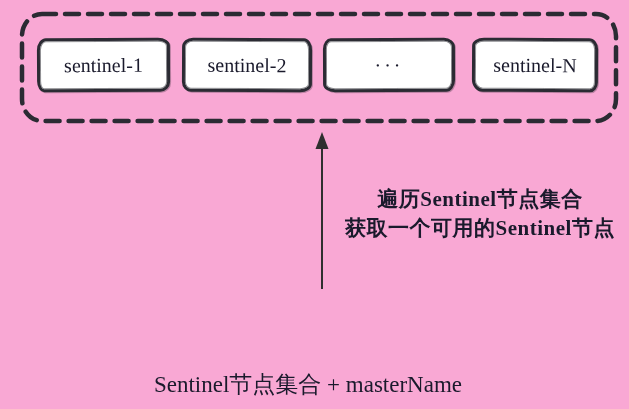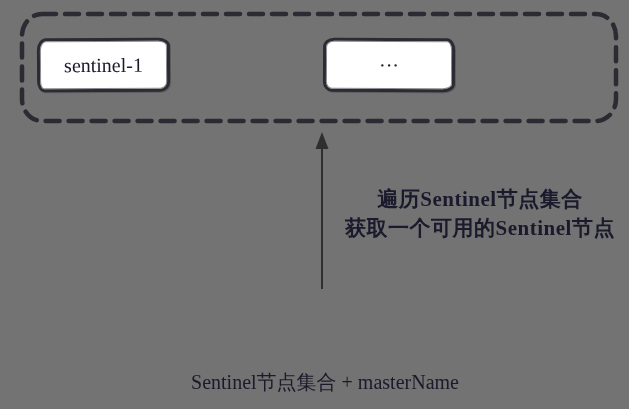--- a/index.html
+++ b/index.html
@@ -4,21 +4,21 @@
 <style>
   html, body {
     margin: 0;
     padding: 0;
     background: #ffffff;
   }
   .stage {
     position: relative;
     width: 629px;
     height: 409px;
-    background: #737373;
+    background: #f9a8d4;
     overflow: hidden;
     font-family: "Liberation Serif", "DejaVu Serif", serif;
   }
   svg.overlay {
     position: absolute;
     left: 0; top: 0;
     width: 629px; height: 409px;
     pointer-events: none;
   }
   .cluster-boundary {
@@ -77,44 +77,50 @@
     border: 2px solid var(--client_stroke, #9aa0a6);
     display: flex;
     align-items: center;
     justify-content: center;
     font-family: "Liberation Sans", "DejaVu Sans", sans-serif;
     font-size: 17px;
     color: #1f1f1f;
   }
   .caption {
     position: absolute;
-    left: 145px;
+    left: 128px;
     top: 369px;
     width: 360px;
     text-align: center;
-    font-size: 20px;
+    font-size: 23px;
     color: var(--text, #1a1a2c);
   }
 </style>
 </head>
 <body>
 
 <div class="stage">
 
   <svg class="overlay" viewBox="0 0 629 409" xmlns="http://www.w3.org/2000/svg">
     <rect class="cluster-boundary" x="22" y="14" width="594" height="107" rx="20" ry="22"></rect>
     <line class="arrow-line" x1="322" y1="289" x2="322" y2="148"></line>
     <polygon class="arrow-head" points="322,132 315.5,149 328.5,149"></polygon>
   </svg>
 
   <div class="sentinel-box" style="left:37px; width:133px;">
     <span>sentinel-1</span>
   </div>
+  <div class="sentinel-box" style="left:182px; width:130px;">
+    <span>sentinel-2</span>
+  </div>
   <div class="sentinel-box" style="left:323px; width:132px;">
     <span>···</span>
+  </div>
+  <div class="sentinel-box" style="left:472px; width:126px;">
+    <span>sentinel-N</span>
   </div>
 
   <div class="annotation">
     <div>遍历Sentinel节点集合</div>
     <div>获取一个可用的Sentinel节点</div>
   </div>
 
 
   <div class="caption">Sentinel节点集合 + masterName</div>
 

